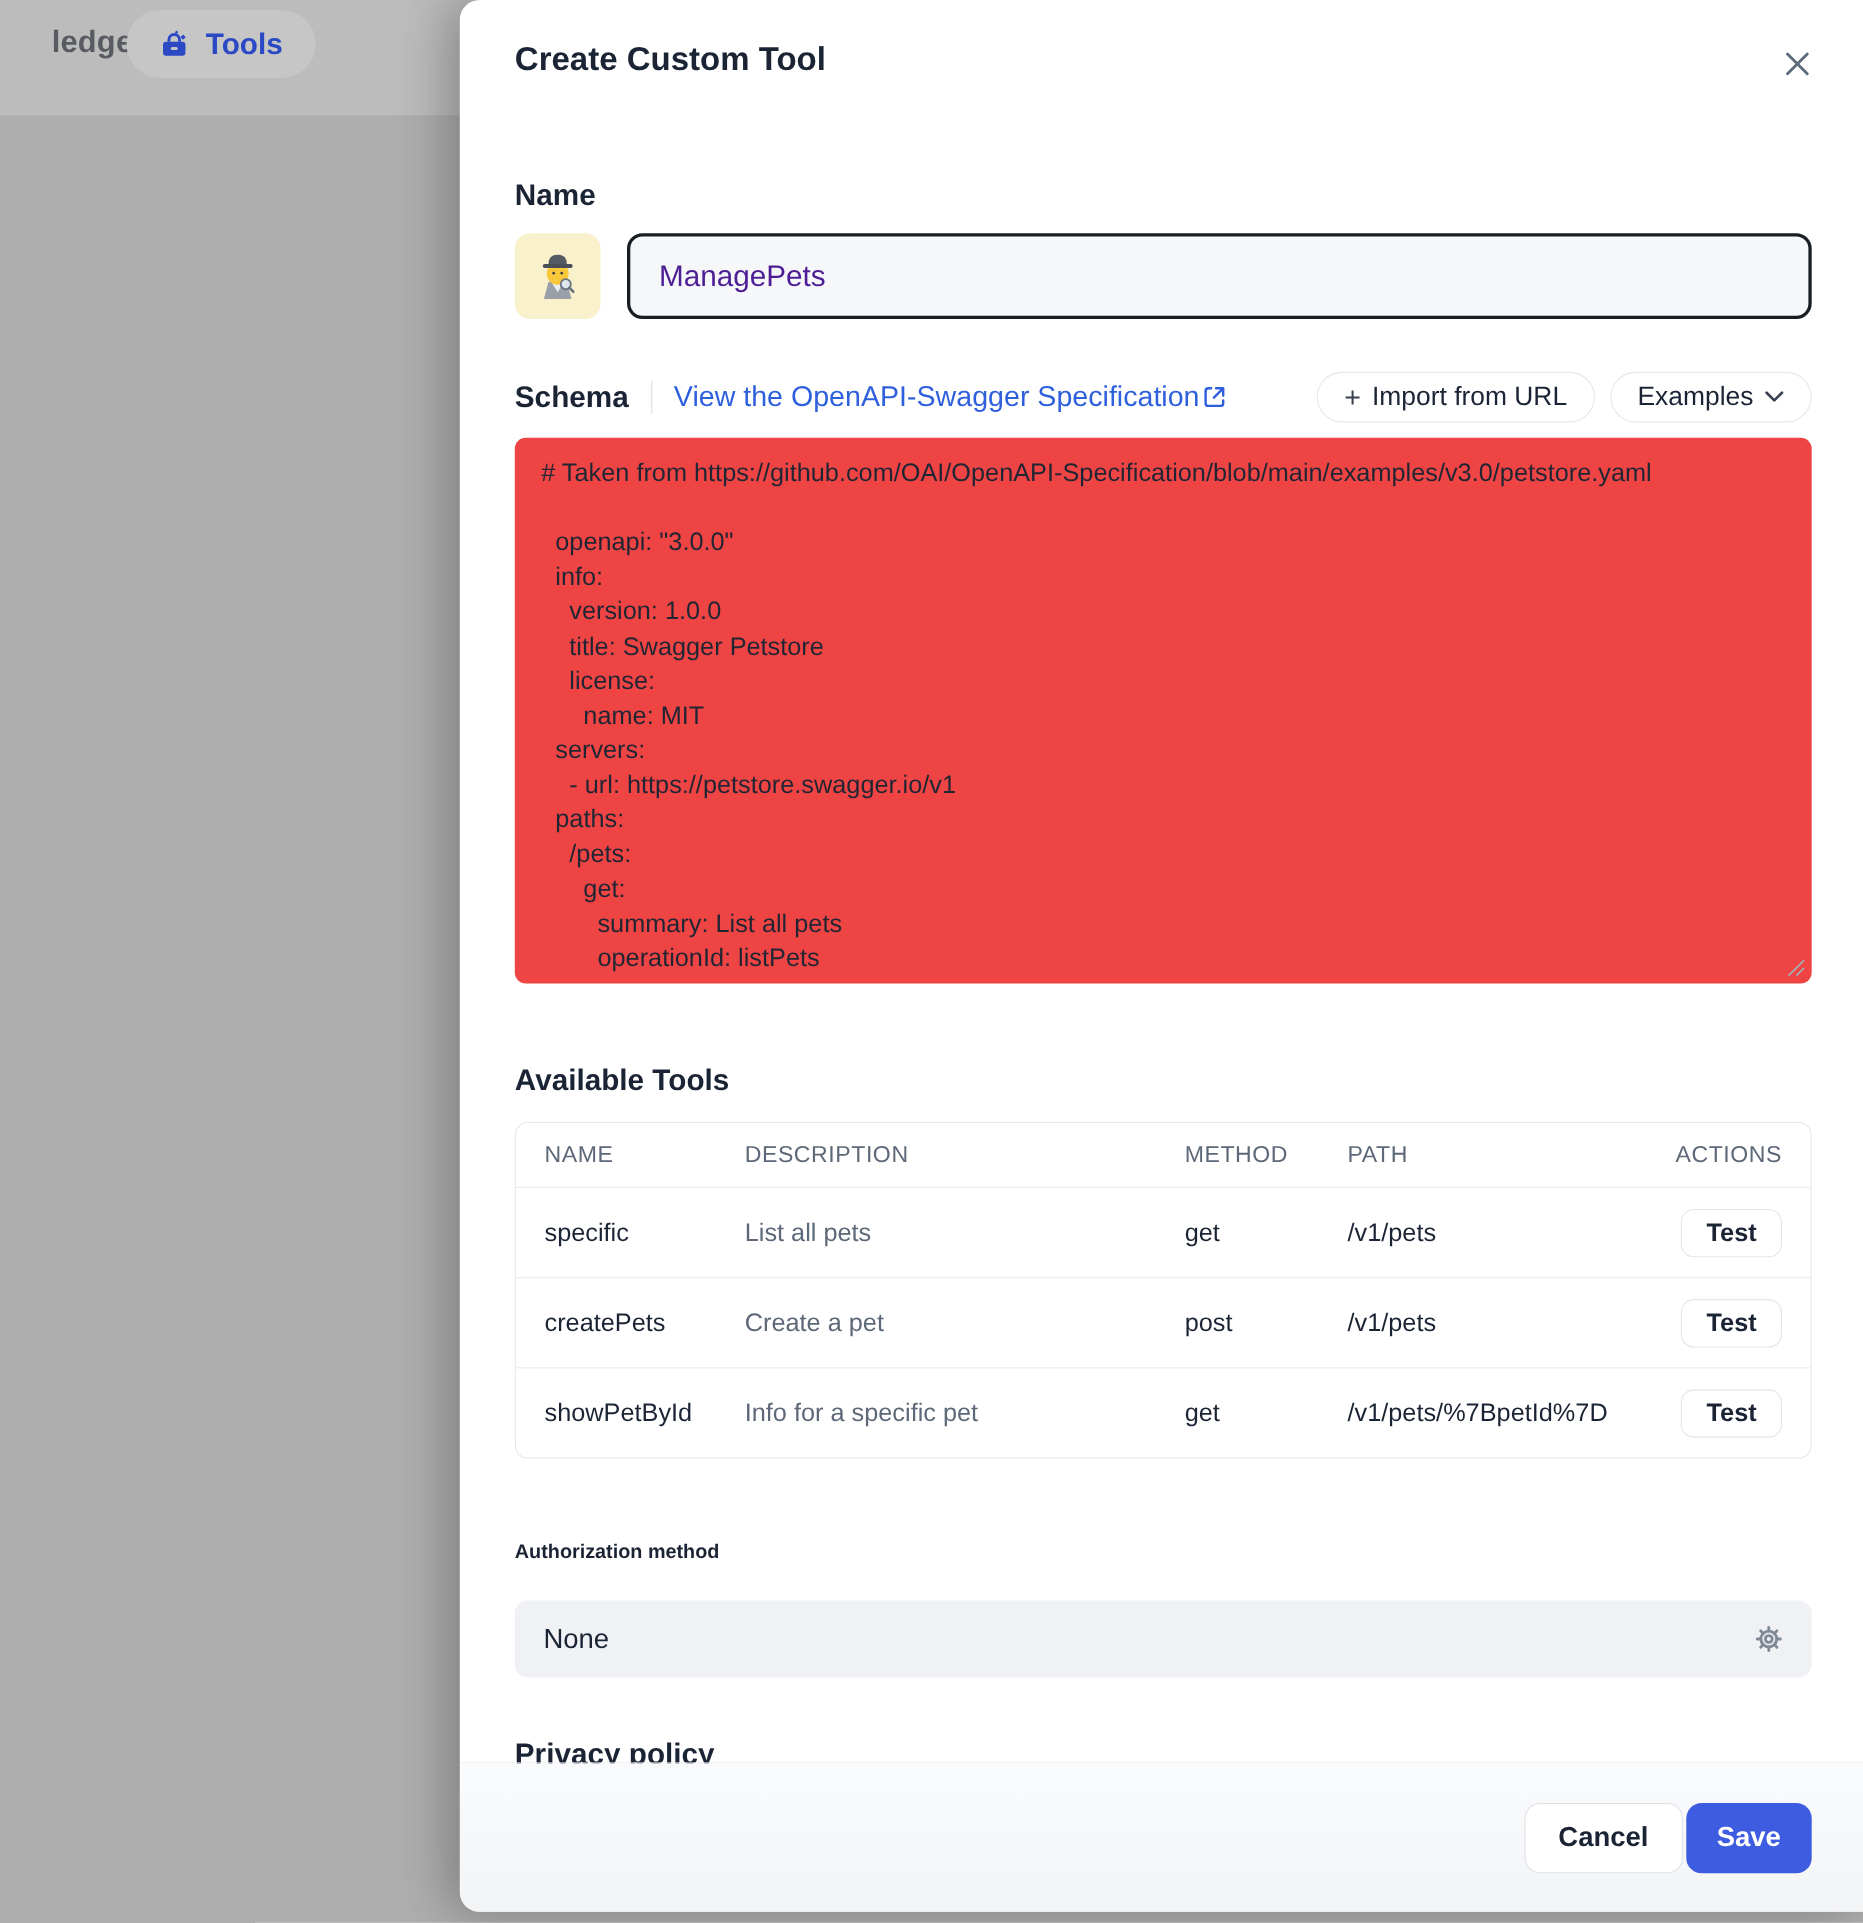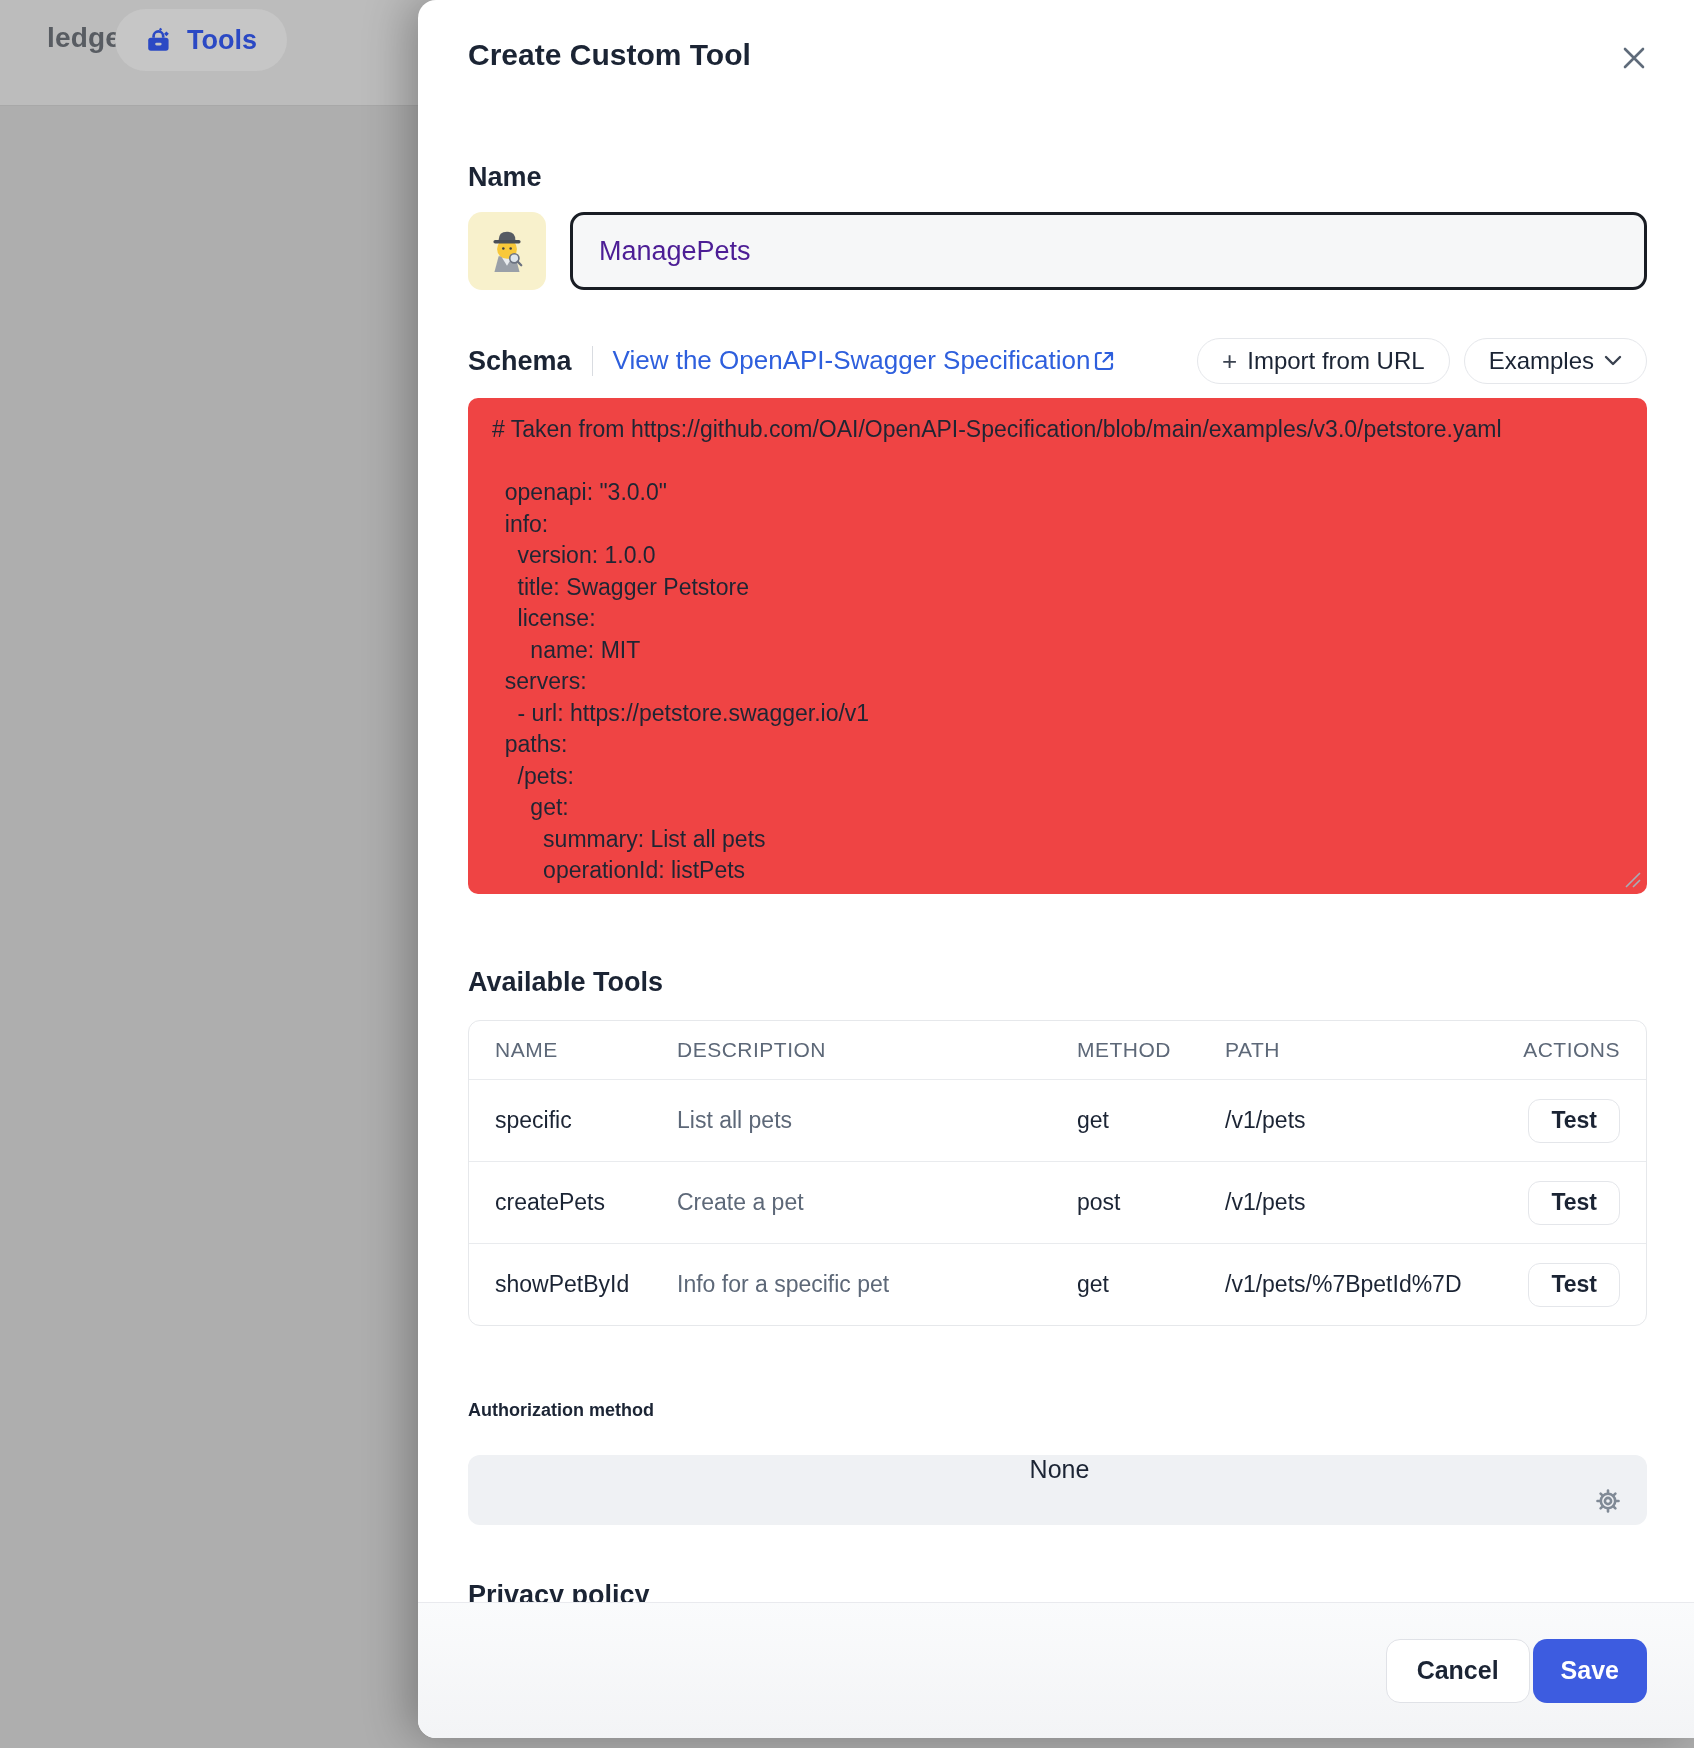--- a/index.html
+++ b/index.html
@@ -107,21 +107,21 @@
   .test-btn {
     height:44px; padding:0 22px; border-radius:12px; border:1.5px solid #e4e6ea;
     background:#fff; font-size:23px; font-weight:600; color:#1b2434; cursor:pointer;
     font-family:"Liberation Sans", sans-serif; justify-self:end;
   }
 
   
   .auth-heading { margin-top:67px; font-size:18px; font-weight:700; line-height:34px; }
   .auth-bar {
     margin-top:28px; height:70px; background:#eff1f4; border-radius:12px;
-    display:flex; align-items:center; padding:0 22px 0 26px; cursor:pointer;flex-direction:column;
+    display:flex; align-items:center; padding:0 22px 0 26px; cursor:pointer;
   }
   .auth-value { font-size:25px; color:#1b2434; }
   .auth-gear { margin-left:auto; display:flex; }
 
   
   .privacy-heading { margin-top:53px; font-size:27px; font-weight:700; line-height:34px; }
   .privacy-stub {
     margin-top:20px; height:44px; background:#eff1f4; border-radius:12px 12px 0 0;
   }
 

